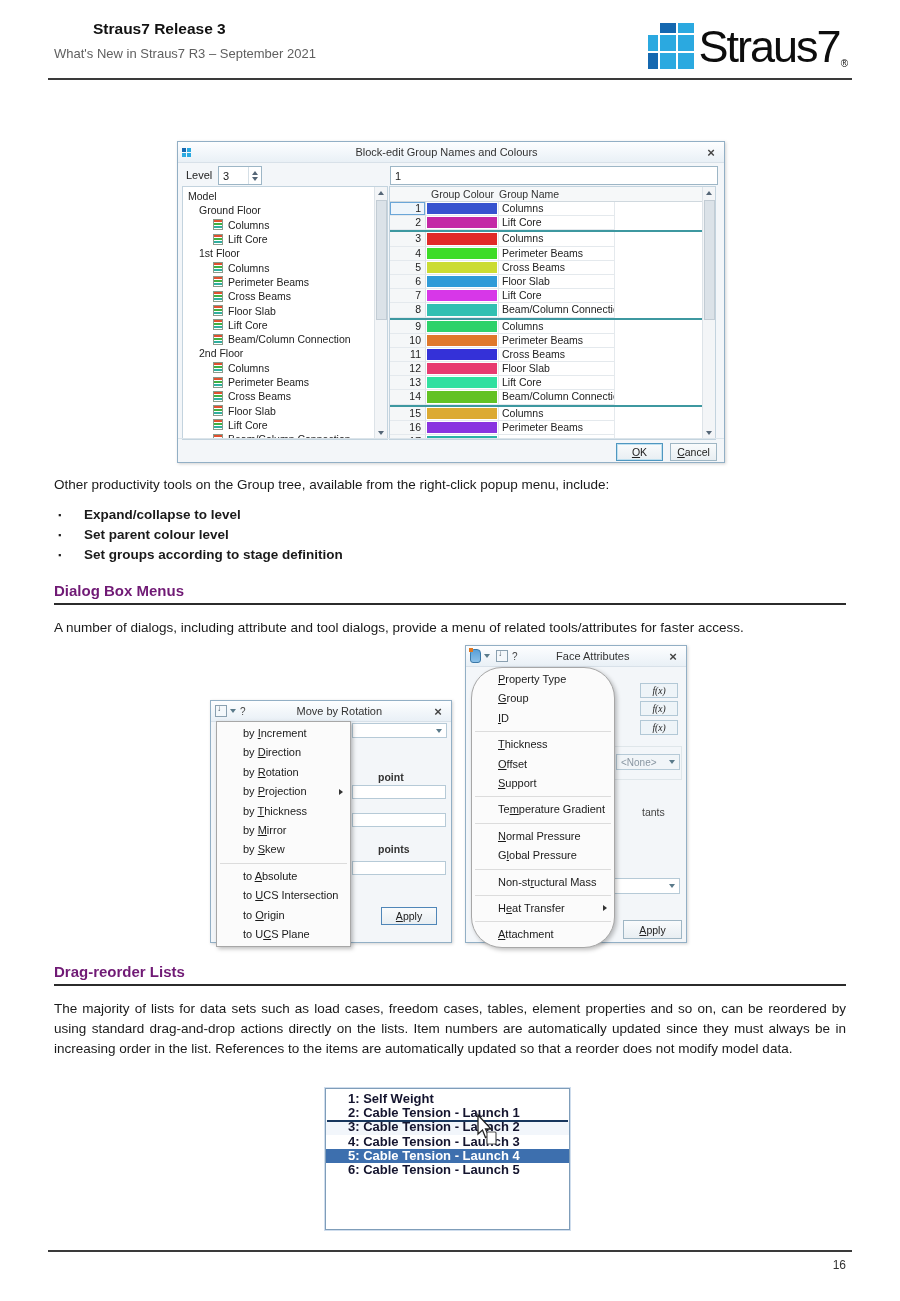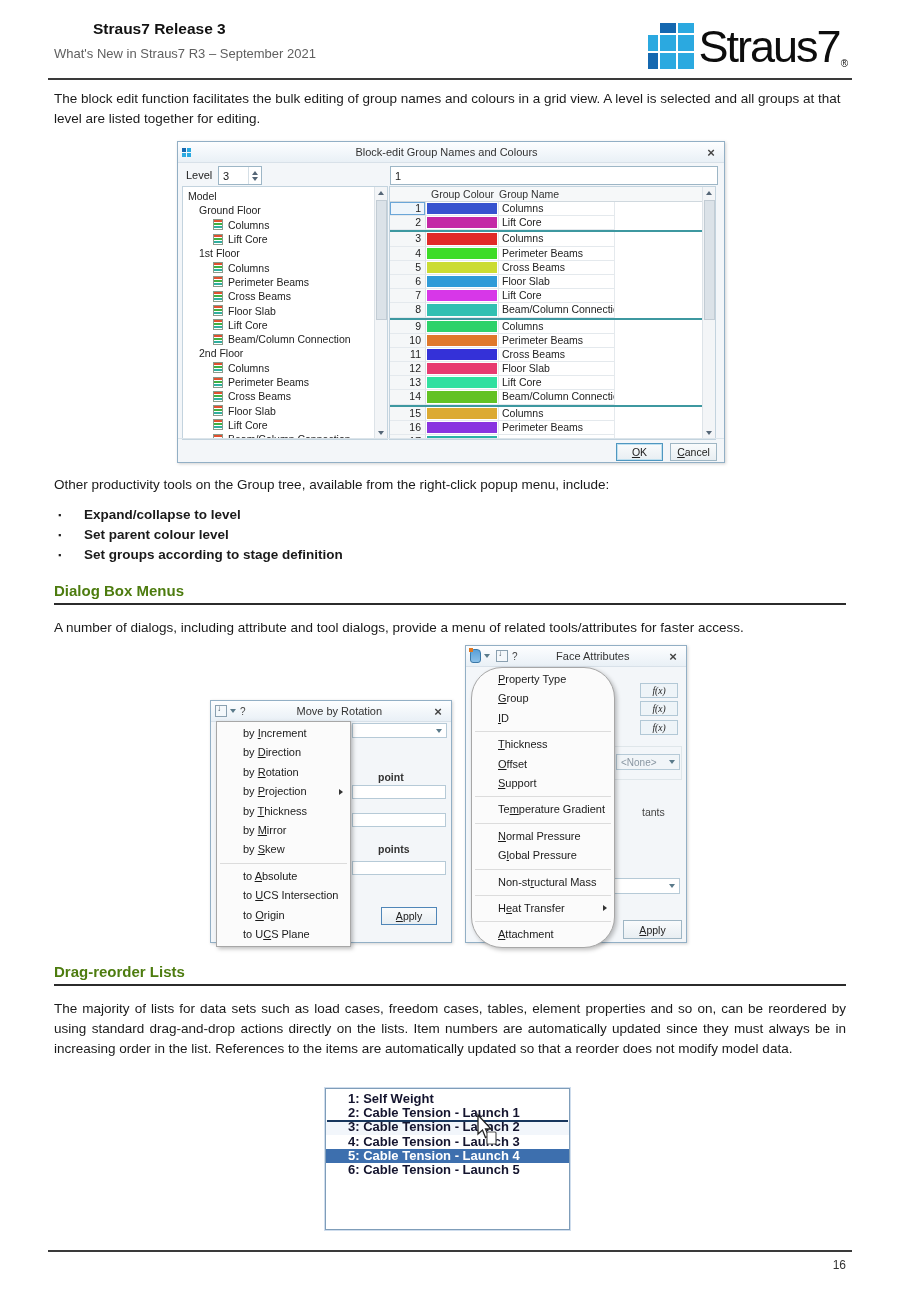--- a/index.html
+++ b/index.html
@@ -18,21 +18,21 @@
   .lg.l{background:#2ba9e0;} .lg.d{background:#1568b0;} .lg.e{background:transparent;}
   .logo-text{font-size:45px;line-height:44px;letter-spacing:-2px;color:#0d0d0d;font-weight:500;}
   .logo-reg{font-size:10px;vertical-align:top;margin-left:1px;color:#0d0d0d;}
   .pagenum{font-size:12px;color:#333;}
 
   
   .para{font-size:13.5px;line-height:20px;color:#1a1a1a;}
   .just{text-align:justify;}
   .bullet-row{display:flex;font-size:13.5px;font-weight:700;line-height:20px;}
   .bullet-glyph{width:26px;padding-left:4px;font-size:9px;line-height:20px;}
-  .sec-head{font-size:15px;font-weight:700;border-bottom:2px solid #2b2b2b;padding-bottom:4px;color:#4d7c0f;}
+  .sec-head{font-size:15px;font-weight:700;border-bottom:2px solid #2b2b2b;padding-bottom:4px;color:#701a75;}
 
   
   .dlg{position:absolute;background:#f3f6f9;border:1px solid #92afc5;box-shadow:1px 1px 3px rgba(0,0,0,.18);}
   .titlebar{height:20px;display:flex;align-items:center;background:linear-gradient(#fdfeff,#e9f0f6);
             border-bottom:1px solid #d8e1e9;font-size:11px;color:#333;padding:0 4px;}
   .title-text{flex:1;text-align:center;white-space:nowrap;overflow:hidden;}
   .close-x{width:18px;text-align:center;font-weight:700;font-size:13px;color:#444;}
   .helpq{font-size:10px;color:#444;margin:0 4px;}
   .chev{width:0;height:0;border-left:3.5px solid transparent;border-right:3.5px solid transparent;border-top:4px solid #5a7a8a;margin-left:3px;}
   .btn{display:flex;align-items:center;justify-content:center;font-size:10.5px;color:#222;
@@ -113,21 +113,20 @@
       <span class="lg d"></span>
         <span class="lg l"></span>
         <span class="lg l"></span>
     </div>
     <div class="logo-text">Straus7</div>
     <div class="logo-reg">®</div>
   </div>
 
   <div class="abs rule" style="left:48px;right:48px;top:78px;"></div>
 
-  <div class="abs para" style="left:54px;top:89px;width:792px;">The block edit function facilitates the bulk editing of group names and colours in a grid view.  A level is selected and all groups at that level are listed together for editing.</div>
 
   <div class="dlg" style="left:177px;top:141px;width:546px;height:320px;">
     <div class="titlebar">
       <div class="mini-grid">
           <span class="d"></span>
           <span></span>
           <span></span>
           <span></span>
         </div>
       <div class="title-text">Block-edit Group Names and Colours</div>

